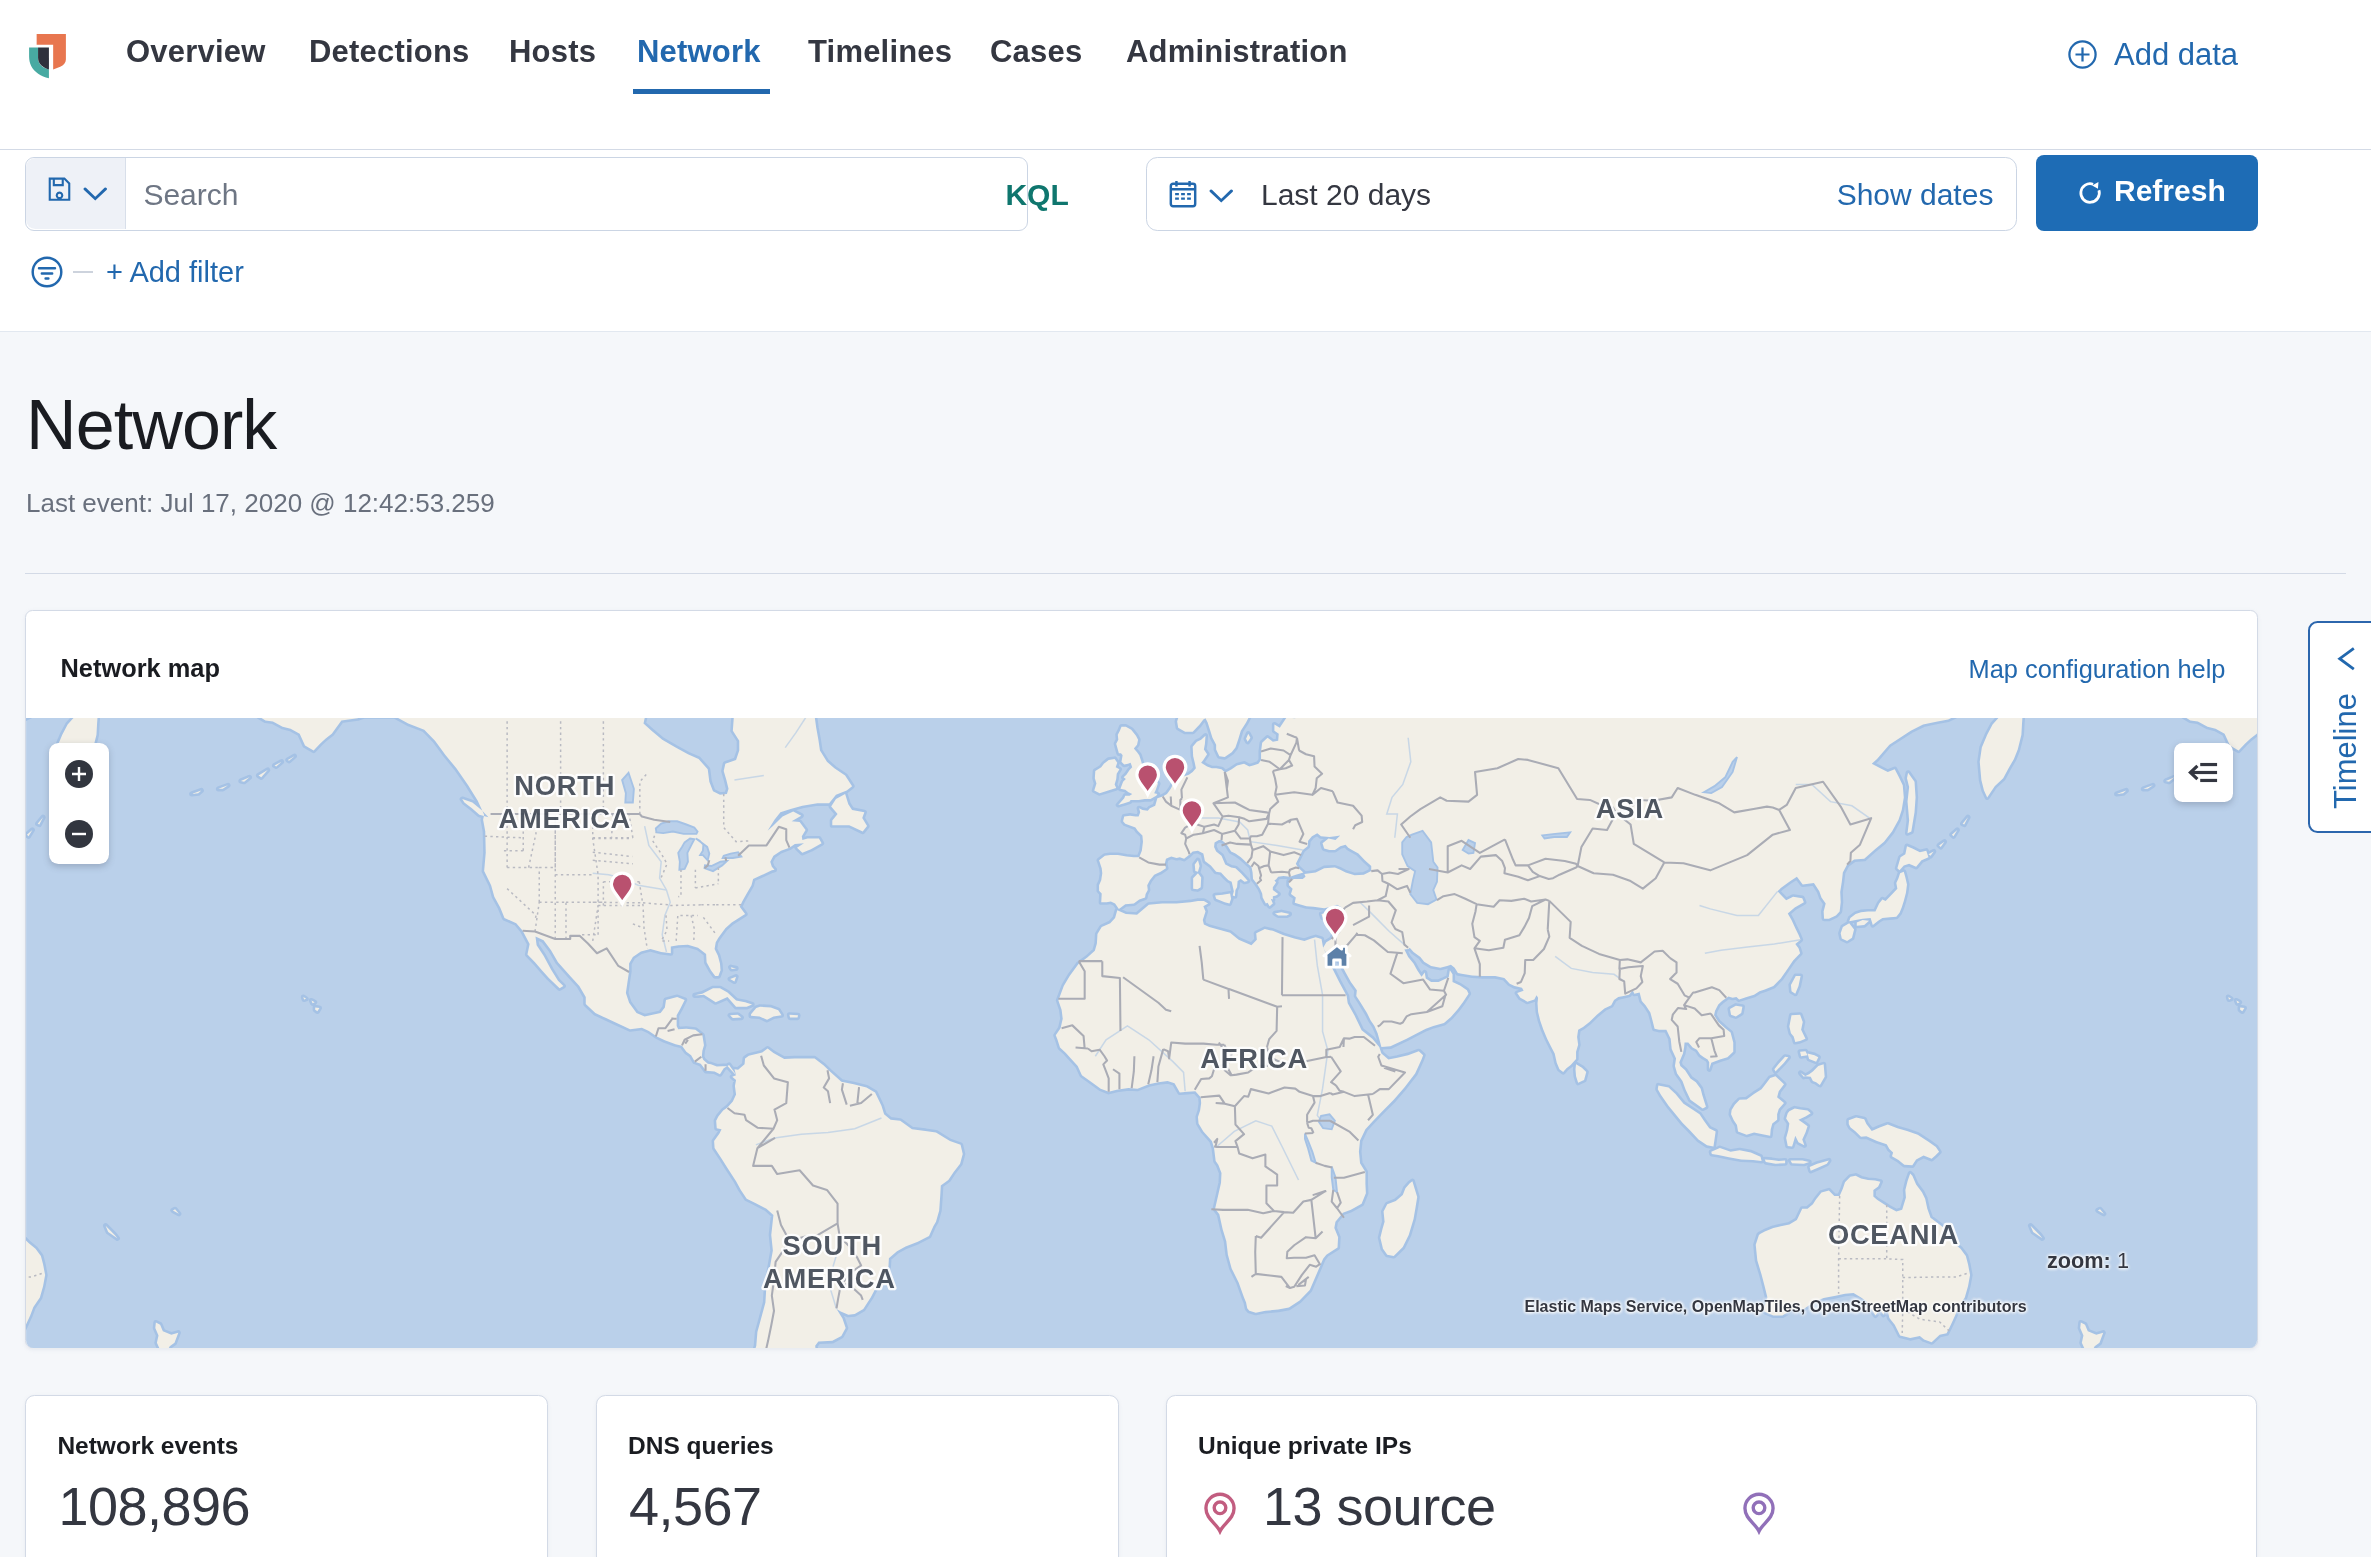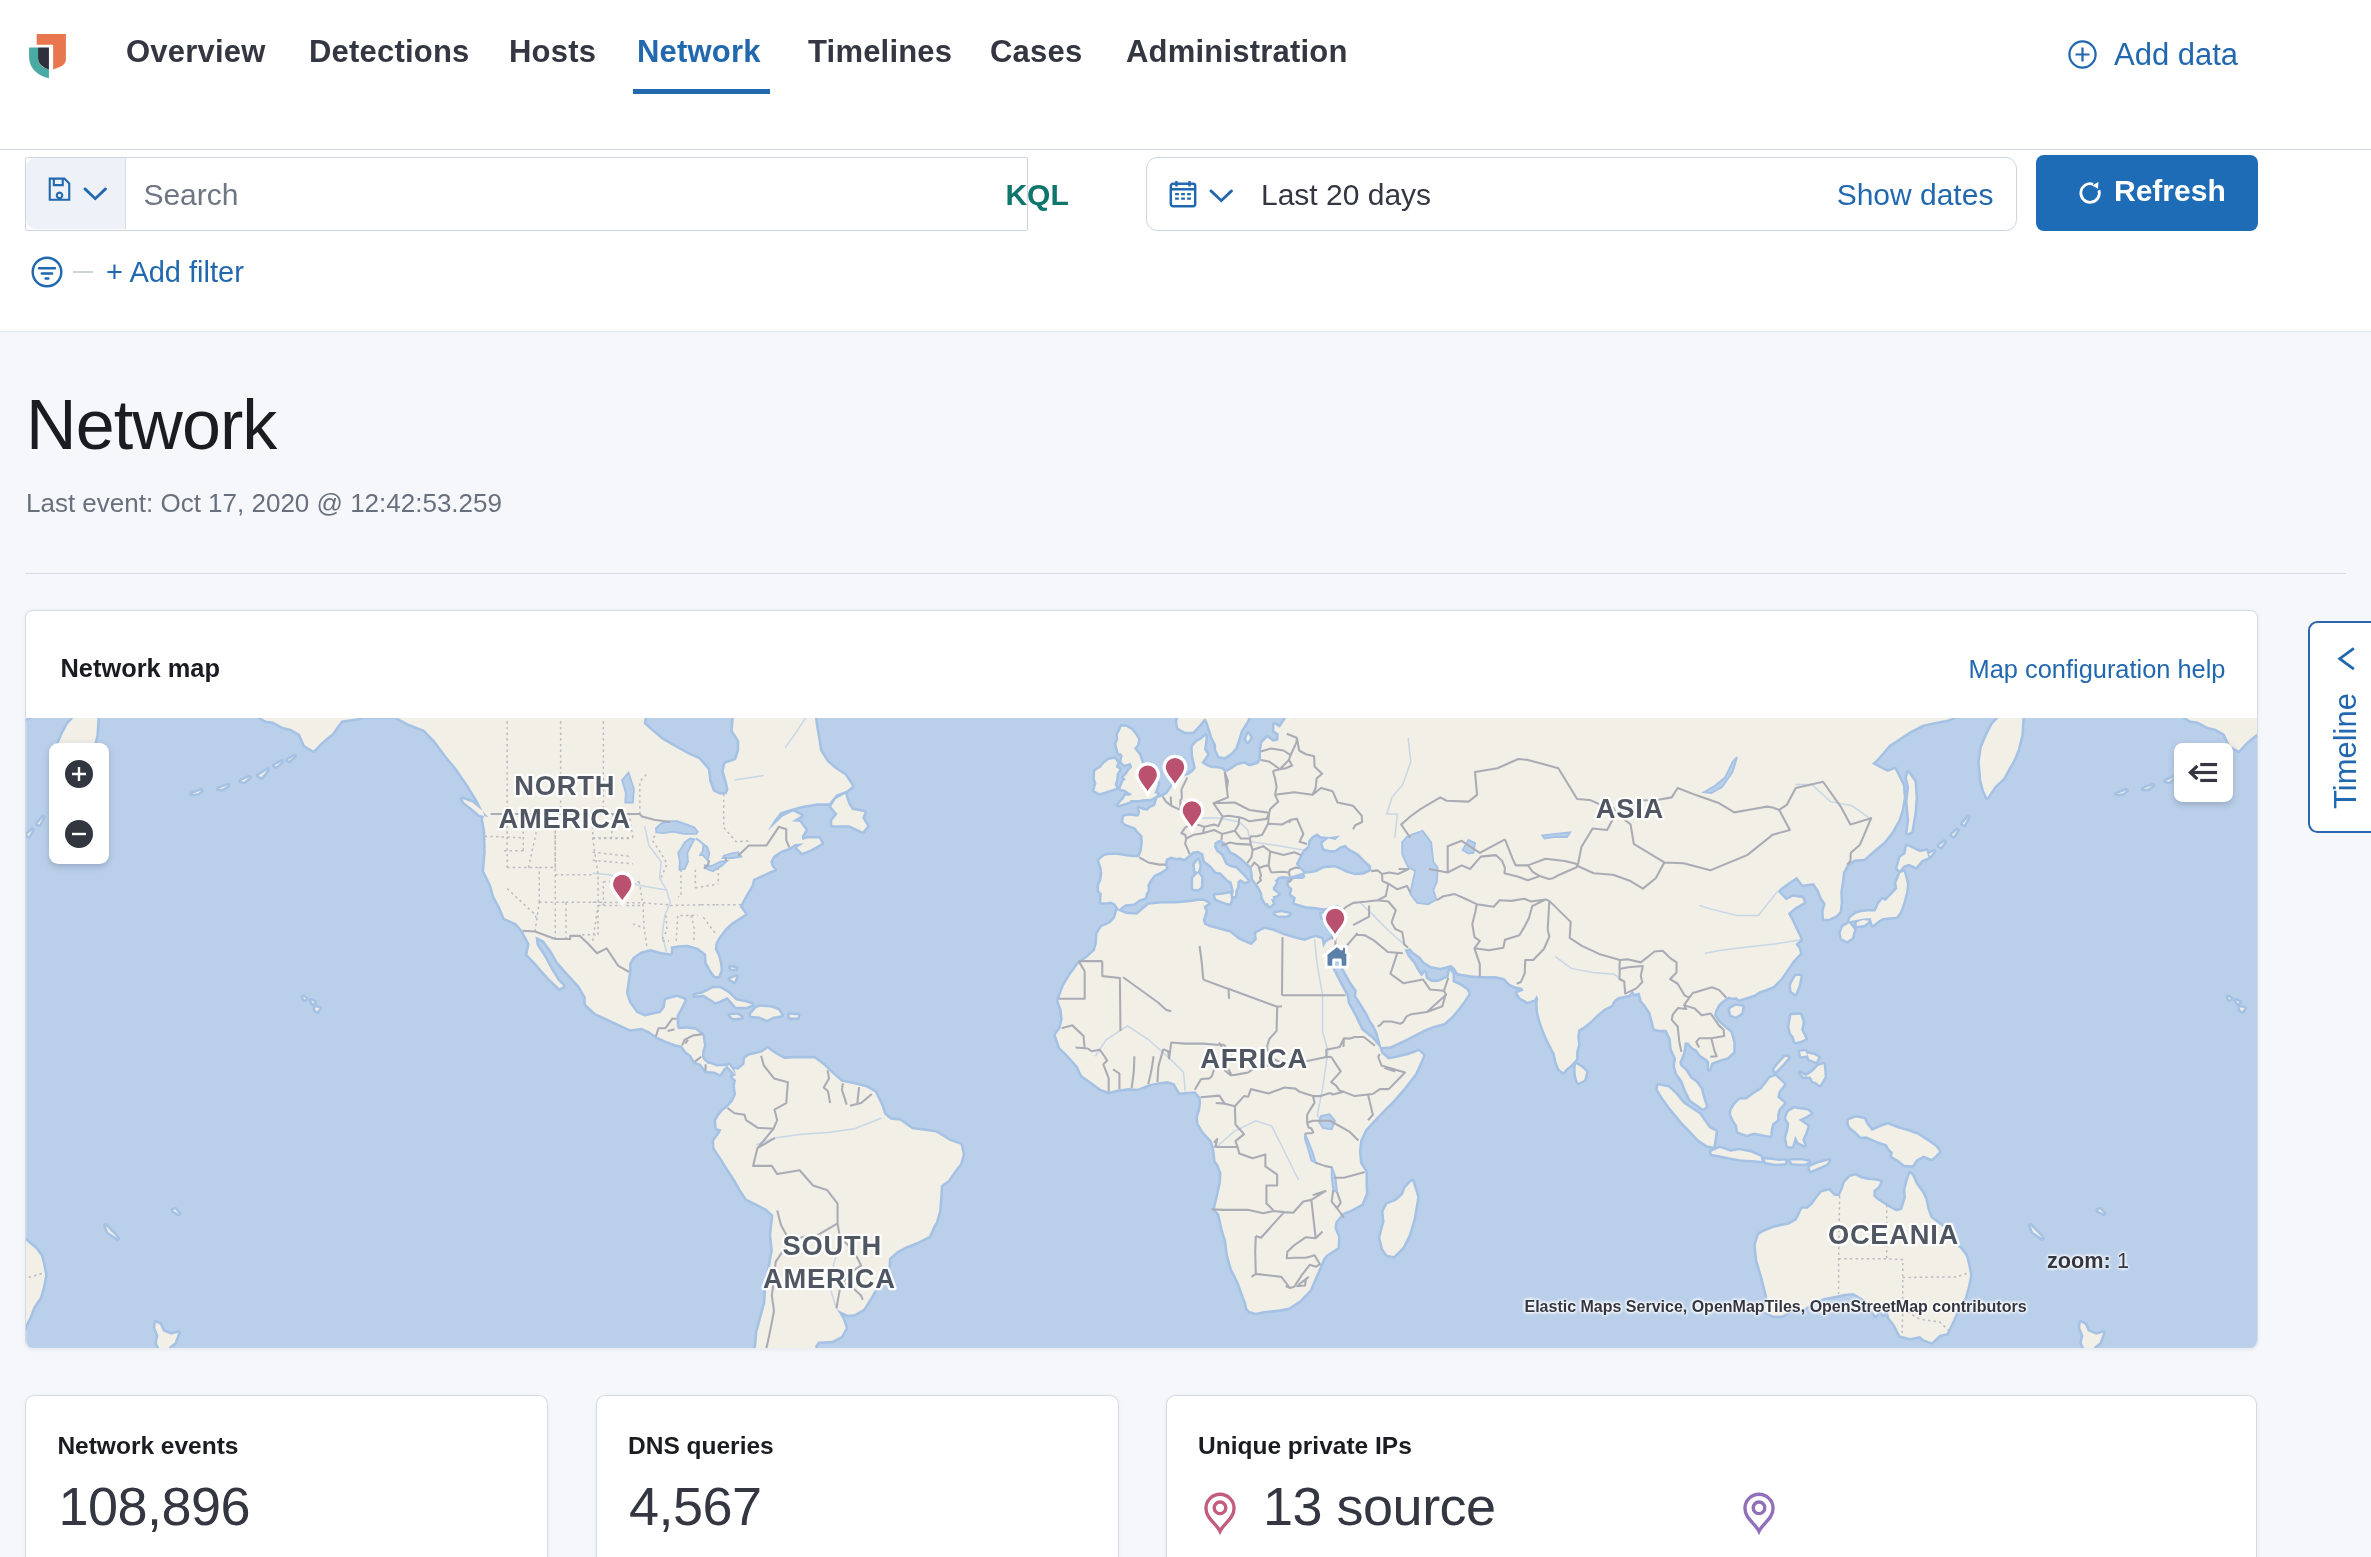--- a/index.html
+++ b/index.html
@@ -4,21 +4,21 @@
 *{margin:0;padding:0;box-sizing:border-box}
 html,body{width:2372px;height:1557px;font-family:"Liberation Sans",sans-serif;background:#fff;position:relative;overflow:hidden}
 .abs{position:absolute}
 a{text-decoration:none}
 .blue{color:#2268ae}
 
 #hdr{position:absolute;left:0;top:0;width:2372px;height:150px;background:#fff;border-bottom:0.9px solid #d3dae6}
 .nav{position:absolute;top:34px;font-size:31px;font-weight:bold;color:#343741;letter-spacing:0.2px}
 #nav-underline{position:absolute;left:633px;top:89px;width:137px;height:4.7px;background:#2268ae}
 
-#sbar{position:absolute;left:25.4px;top:157px;width:1003px;height:74px;background:#fff;border:1.9px solid #cbd5e4;border-radius:2px}
+#sbar{position:absolute;left:25.4px;top:157px;width:1003px;height:74px;background:#fff;border:1.9px solid #cbd5e4;border-radius:9px}
 #sprep{position:absolute;left:0;top:0;width:100px;height:71px;background:#eef1f7;border-right:1.9px solid #d8dfea;border-radius:9.4px 0 0 9.4px}
 #dbar{position:absolute;left:1146px;top:157px;width:871px;height:74px;background:#fff;border:1.9px solid #cbd5e4;border-radius:11.3px}
 #refresh{position:absolute;left:2036px;top:155px;width:222px;height:76px;background:#1e6cb5;border-radius:8px;color:#fff;font-size:30px;font-weight:bold}
 
 #main{position:absolute;left:0;top:331px;width:2372px;height:1226px;background:#f5f7fa;border-top:0.9px solid #e2e8f0}
 #h1{position:absolute;left:26px;top:385px;font-size:70px;color:#1a1c21;font-weight:400;letter-spacing:-0.9px}
 #lastev{position:absolute;left:26px;top:488px;font-size:26px;color:#69707d}
 #hr{position:absolute;left:25.4px;top:573px;width:2321px;height:0.9px;background:#d3dae6}
 
 #panel{position:absolute;left:24.5px;top:610px;width:2233px;height:738px;background:#fff;border:0.9px solid #d3dae6;border-radius:7.5px;box-shadow:0 1.9px 3.8px rgba(152,162,179,0.15)}
@@ -95,21 +95,21 @@
 
 <svg class="abs" style="left:31px;top:256px" width="32" height="32" viewBox="0 0 34 34">
     <circle cx="17" cy="17" r="15.2" fill="none" stroke="#2268ae" stroke-width="2.6"></circle>
     <path d="M8.5,13 H25.5 M11.5,18.5 H22.5 M15.5,24 H18.5" stroke="#2268ae" stroke-width="2.6" stroke-linecap="round"></path>
   </svg>
 <div class="abs" style="left:73px;top:271px;width:20px;height:1.9px;background:#cdd3dd"></div>
 <span class="abs blue" style="left:106px;top:256px;font-size:29px">+ Add filter</span>
 
 <div id="main"></div>
 <div id="h1">Network</div>
-<div id="lastev">Last event: Oct 17, 2020 @ 12:42:53.259</div>
+<div id="lastev">Last event: Jul 17, 2020 @ 12:42:53.259</div>
 <div id="hr"></div>
 
 <div id="panel">
   <div id="ptitle">Network map</div>
   <a id="plink" class="blue">Map configuration help</a>
   <div id="mapwrap">
       <svg width="2233" height="630" viewBox="0 0 2371 669" style="display:block">
 <rect width="2371" height="669" fill="#bad0ea"></rect>
 <defs>
           <g id="w">

